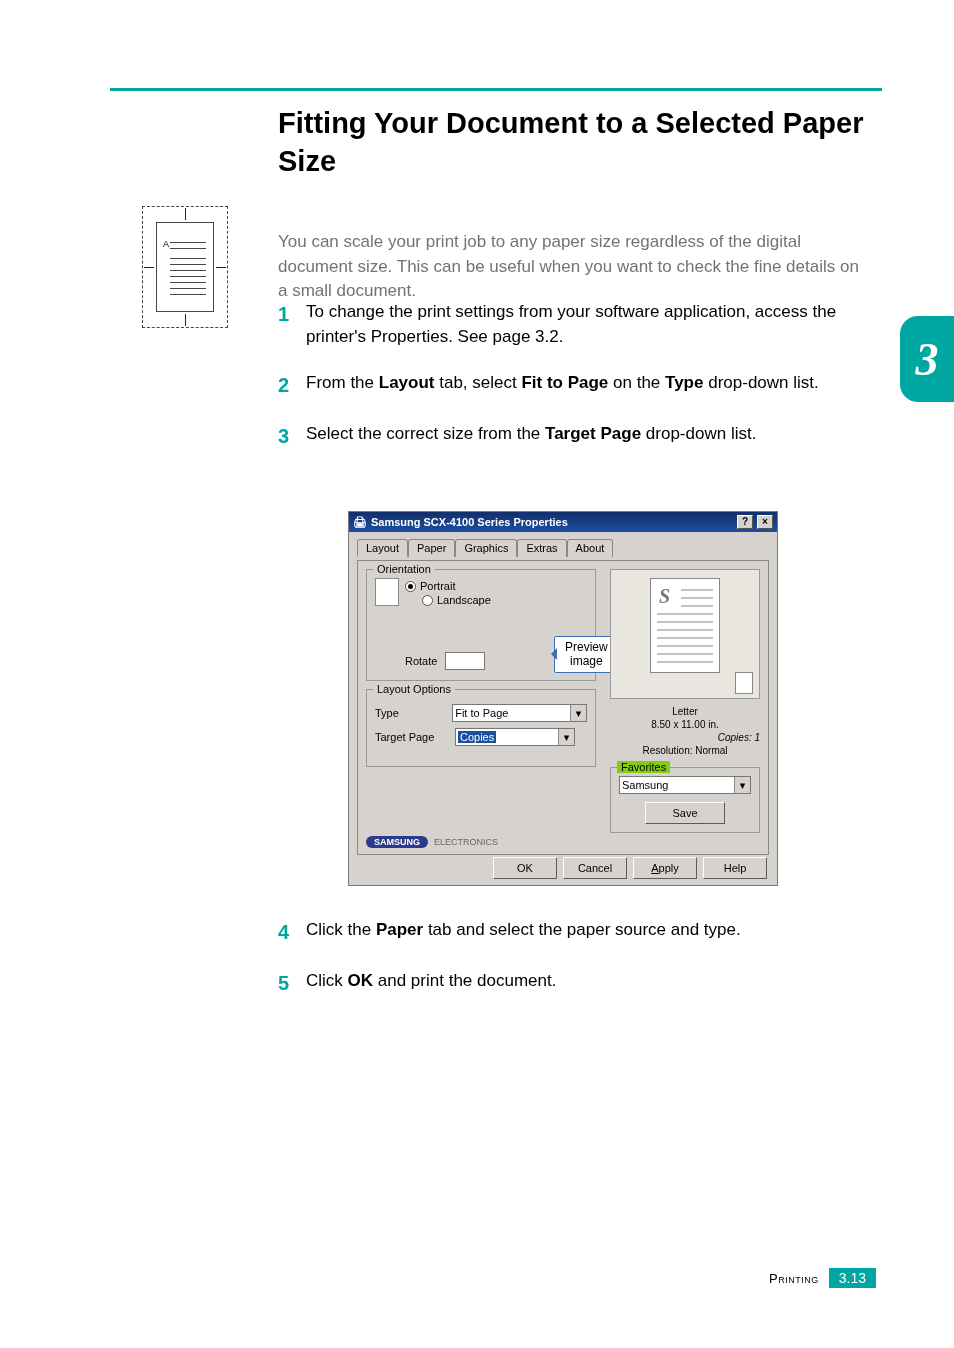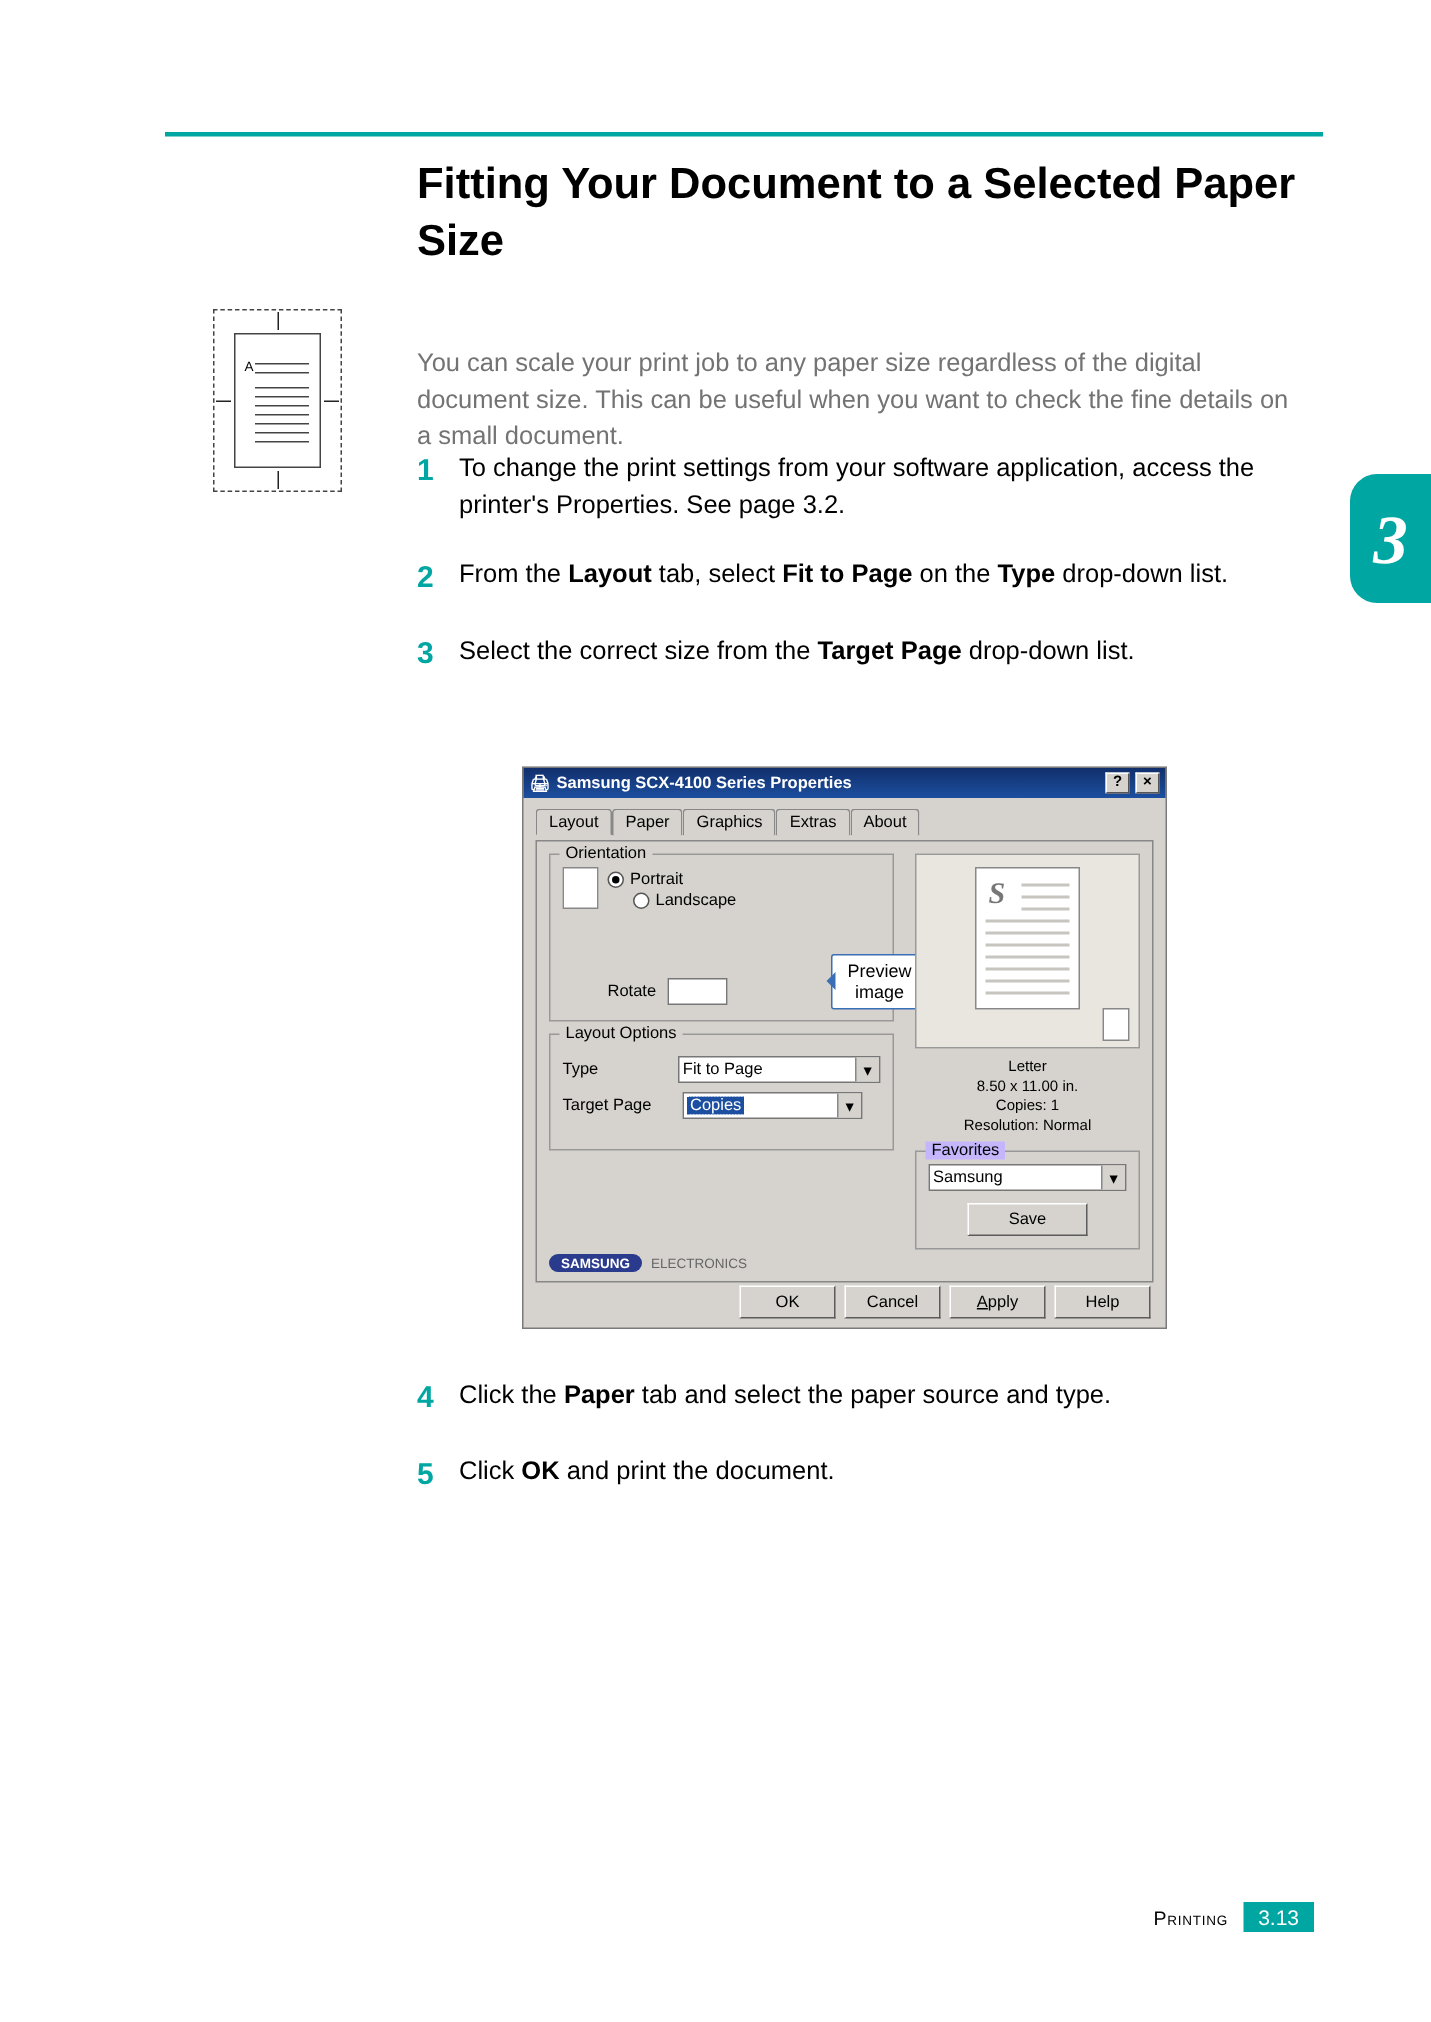--- a/index.html
+++ b/index.html
@@ -160,21 +160,21 @@
     height:130px; border:1px solid #999; background:#e9e6e0;
     display:flex; align-items:flex-start; justify-content:center; padding:8px;
     position:relative;
   }
   .preview-page { width:70px; height:95px; background:#fff; border:1px solid #888; position:relative; }
   .preview-page .s { position:absolute; top:6px; left:8px; font-family:serif; font-style:italic; font-weight:bold; font-size:20px; color:#777; }
   .preview-page .pline { position:absolute; left:30px; right:6px; height:2px; background:#c7c5c0;}
   .preview-corner { position:absolute; bottom:4px; right:6px; width:18px; height:22px; border:1px solid #888; background:#fff; }
   .preview-info { text-align:center; font-size:10px; line-height:1.3; margin-top:6px; }
   .fav-grp { margin-top:10px; border:1px solid #999; padding:8px; position:relative; }
-  .fav-grp .legend { position:absolute; top:-7px; left:6px; background:#c4b5fd; padding:0 4px;text-align:right; }
+  .fav-grp .legend { position:absolute; top:-7px; left:6px; background:#84cc16; padding:0 4px;text-align:right; }
   .btn {
     display:inline-flex; align-items:center; justify-content:center;
     height:22px; padding:0 10px;
     background:#d6d3ce;
     border:1px solid #fff; border-right-color:#5b5b5b; border-bottom-color:#5b5b5b;
   }
   .logo-row { margin-top:4px; font-size:9px; color:#666; display:flex; align-items:center; gap:6px; }
   .logo-pill { background:#2a3a8c; color:#fff; border-radius:8px; padding:1px 8px; font-size:9px; font-weight:bold; }
   .dlg-buttons { position:absolute; bottom:6px; left:0; right:0; padding:0 10px; display:flex; justify-content:flex-end; gap:6px; }
   .callout {
@@ -343,21 +343,21 @@
             <div class="pline" style="top:58px; left:6px;"></div>
             <div class="pline" style="top:66px; left:6px;"></div>
             <div class="pline" style="top:74px; left:6px;"></div>
             <div class="pline" style="top:82px; left:6px;"></div>
           </div>
           <div class="preview-corner"></div>
         </div>
         <div class="preview-info">
           <div>Letter</div>
           <div>8.50 x 11.00 in.</div>
-          <div style="text-align:center;">Copies: 1</div>
+          <div style="text-align:right;font-style:italic;">Copies: 1</div>
           <div style="text-align:center;">Resolution: Normal</div>
         </div>
         <div class="fav-grp">
           <div class="legend">Favorites</div>
           <div class="dropdown" style="width:100%;margin-bottom:8px;">
             <span class="ddtext">Samsung</span>
             <span class="arrow">▾</span>
           </div>
           <div style="text-align:center;">
             <span class="btn" style="width:80px;">Save</span>

